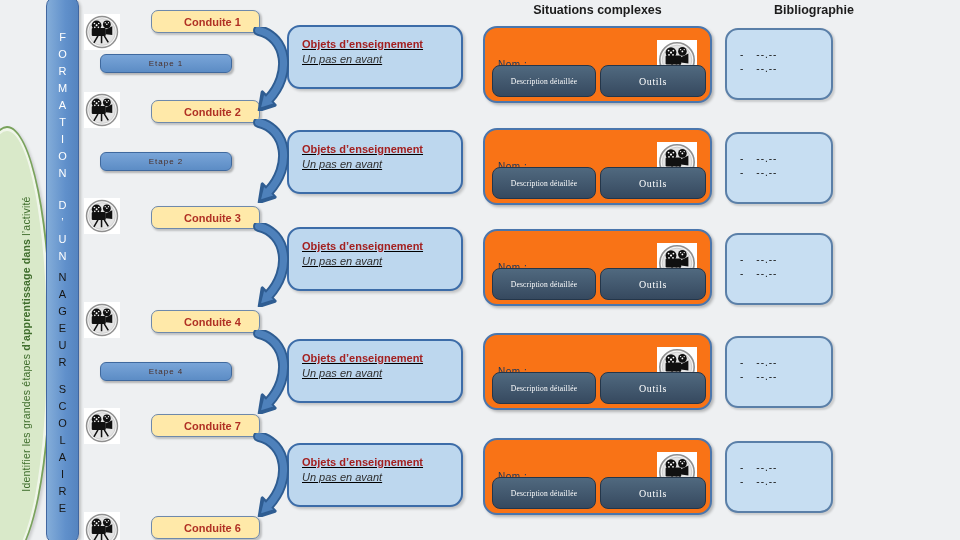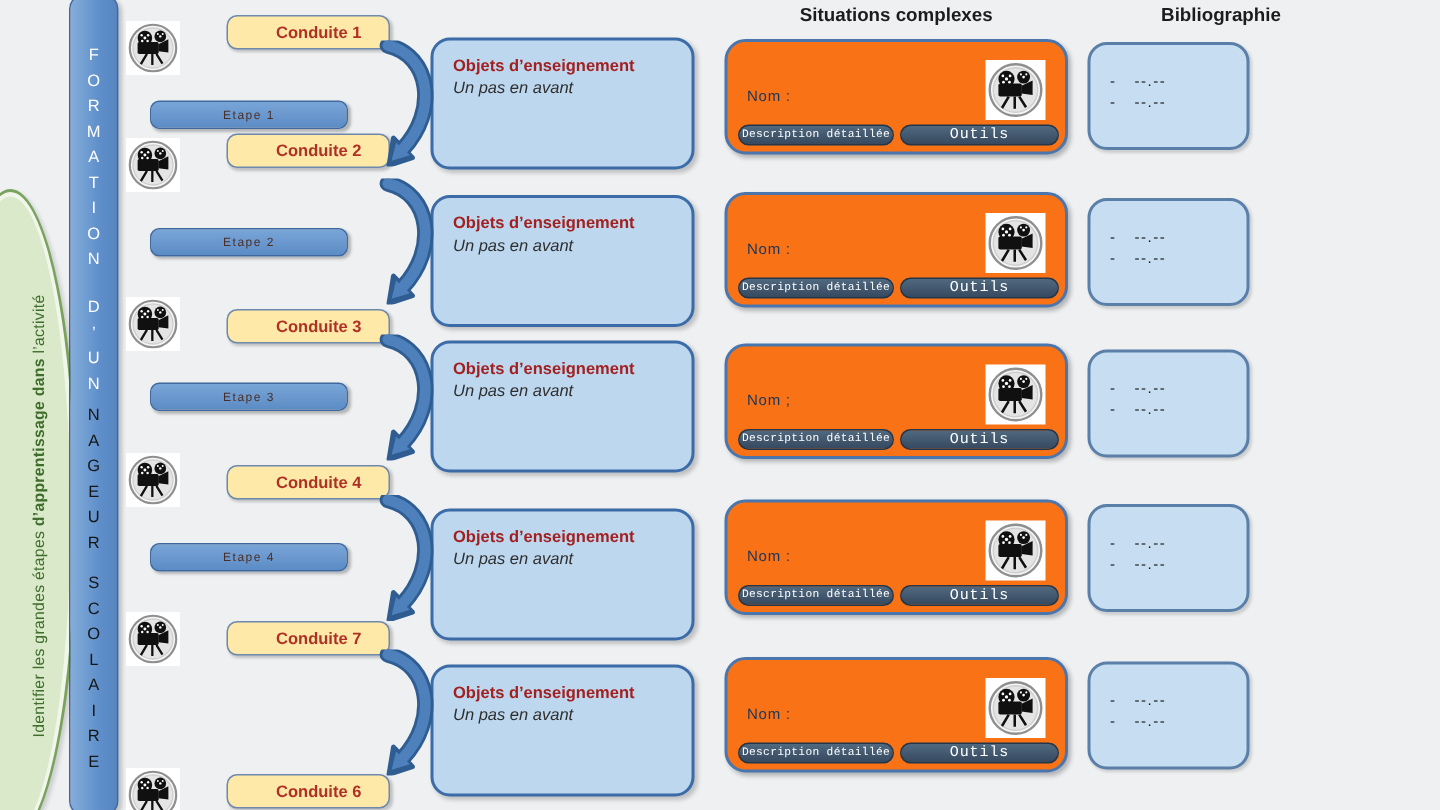--- a/index.html
+++ b/index.html
@@ -39,35 +39,35 @@
     display:flex;align-items:center;justify-content:center;box-shadow:1.5px 1.5px 2px rgba(0,0,0,.2);padding-left:14px;}
   .conduite span{font-weight:bold;font-size:11px;color:var(--conduite-text,#b03024);}
 
   
   .etape{position:absolute;left:100px;width:132px;height:19px;box-sizing:border-box;
     background:linear-gradient(180deg,#79a5d8,#5c8cc5);border:1.5px solid #3f699e;border-radius:6px;
     display:flex;align-items:center;justify-content:center;box-shadow:1.5px 1.5px 2px rgba(0,0,0,.25);}
   .etape span{font-size:8px;color:#4a2f28;letter-spacing:1px;}
 
   
-  .objet{position:absolute;left:287px;width:176px;height:88px;box-sizing:border-box;
+  .objet{position:absolute;left:287px;width:176px;height:64px;box-sizing:border-box;
     background:var(--objet-fill,#bdd7ee);border:2px solid #3c6ca8;border-radius:13px;
-    padding:11px 13px;box-shadow:2px 2px 3px rgba(0,0,0,.2);}
+    padding:11px 13px;box-shadow:2px 2px 3px rgba(0,0,0,.2);text-decoration:underline;}
   .objet-title{font-size:11px;font-weight:bold;color:#a32020;}
   .objet-sub{font-size:11px;font-style:italic;color:#2e2e2e;margin-top:3px;}
 
   
   .situation{position:absolute;left:483px;width:229px;height:77px;box-sizing:border-box;
     background:#f97316;border:2.5px solid #4a76ad;border-radius:14px;box-shadow:2px 2px 3px rgba(0,0,0,.25);}
   .situation .nom{position:absolute;left:13px;top:31px;font-size:10px;color:#17365d;letter-spacing:.5px;}
   .situation .film-wrap{position:absolute;right:13px;top:12px;width:40px;height:40px;background:#ffffff;
     display:flex;align-items:center;justify-content:center;}
-  .pill{position:absolute;bottom:4px;height:14px;border:1px solid #24364a;border-radius:8px;
+  .pill{position:absolute;bottom:4px;height:32px;border:1px solid #24364a;border-radius:8px;
     background:linear-gradient(180deg,#50697f,#36495f);color:#ffffff;cursor:pointer;
-    font-family:Liberation Mono, monospace;display:flex;align-items:center;justify-content:center;padding:0;}
+    font-family:Liberation Serif, serif;display:flex;align-items:center;justify-content:center;padding:0;}
   .pill.left{left:7px;width:104px;font-size:7.5px;letter-spacing:.2px;}
   .pill.right{left:115px;width:106px;font-size:10px;letter-spacing:.6px;}
 
   
   .biblio{position:absolute;left:725px;width:108px;height:72px;box-sizing:border-box;
     background:#c7def2;border:2px solid #5a7fa8;border-radius:13px;padding:19px 0 0 13px;
     box-shadow:1.5px 1.5px 2px rgba(0,0,0,.15);}
   .bib-line{font-size:10px;color:#161616;margin-bottom:3px;display:flex;gap:13px;line-height:11px;}
   .bib-dots{letter-spacing:1px;}
 
@@ -143,44 +143,41 @@
         <div>L</div>
         <div>A</div>
         <div>I</div>
         <div>R</div>
         <div>E</div>
       </div>
     </div>
 <div class="conduite" style="top: 10px;">
     <span>Conduite 1</span>
   </div>
-    <div class="conduite" style="top: 89px;">
+    <div class="conduite" style="top: 100px;">
     <span>Conduite 2</span>
   </div>
     <div class="conduite" style="top: 206px;">
     <span>Conduite 3</span>
   </div>
     <div class="conduite" style="top: 310px;">
     <span>Conduite 4</span>
   </div>
     <div class="conduite" style="top: 414px;">
     <span>Conduite 7</span>
   </div>
     <div class="conduite" style="top: 516px;">
     <span>Conduite 6</span>
   </div>
-    <div class="etape" style="top: 67px;">
+    <div class="etape" style="top: 54px;">
     <span>Etape 1</span>
   </div>
     <div class="etape" style="top: 152px;">
     <span>Etape 2</span>
   </div>
-    <div class="etape" style="top: 255px;">
-    <span>Etape 3</span>
-  </div>
     <div class="etape" style="top: 362px;">
     <span>Etape 4</span>
   </div>
     <div class="objet" style="top: 25px;">
     <div class="objet-title">Objets d’enseignement</div>
     <div class="objet-sub">Un pas en avant</div>
   </div>
     <div class="objet" style="top: 130px;">
     <div class="objet-title">Objets d’enseignement</div>
     <div class="objet-sub">Un pas en avant</div>

